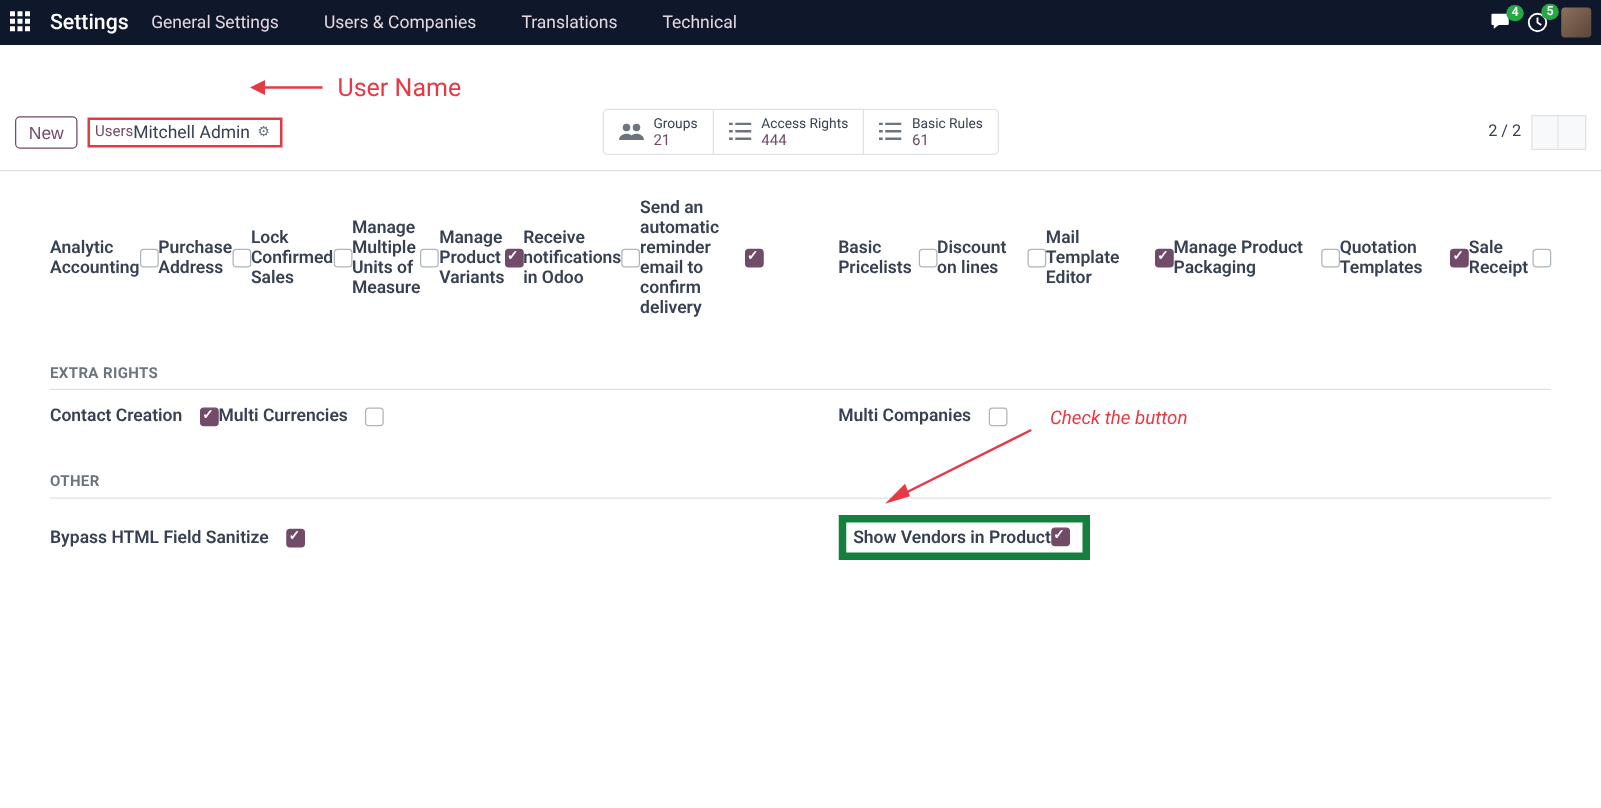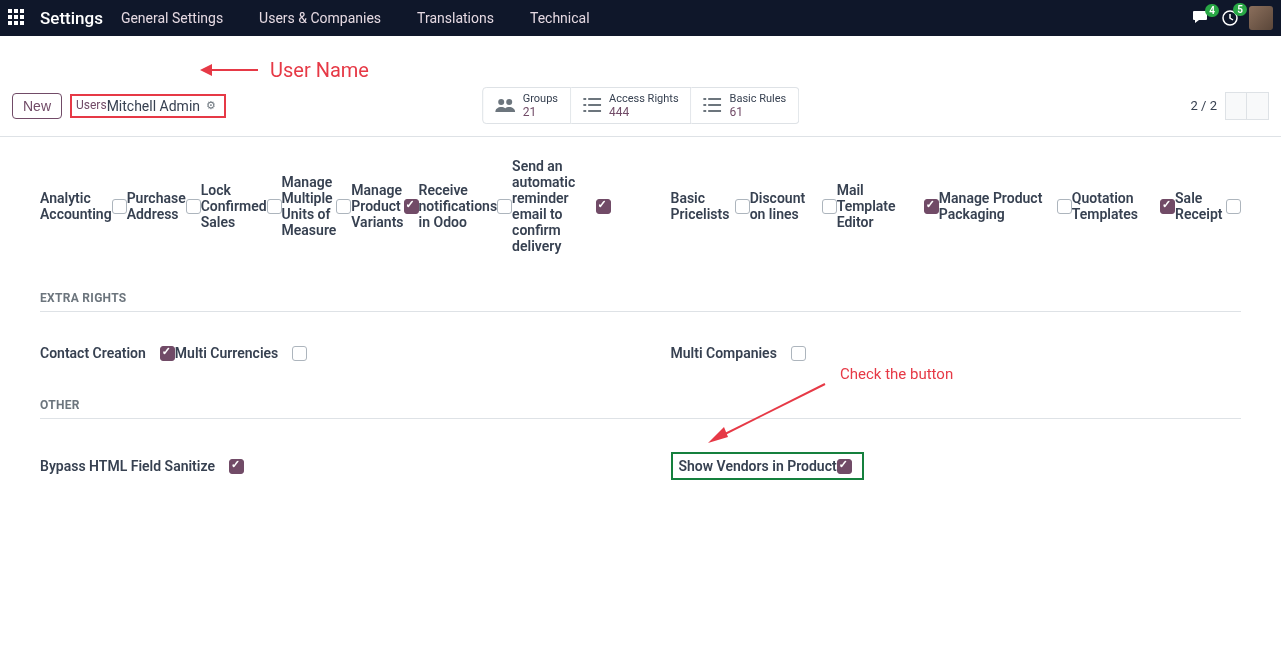--- a/index.html
+++ b/index.html
@@ -43,27 +43,27 @@
 
 .content { padding: 12px 40px 40px 40px; }
 .form-grid { display: grid; grid-template-columns: 1fr 1fr; column-gap: 60px; }
 .col { display: flex; flex-direction: row; }
 .field-row { display: flex; align-items: center; justify-content: space-between; padding: 9px 0; max-width: 560px; }
 .field-row label { font-weight: 600; font-size: 14px; color: #374151; }
 .chk { width: 15px; height: 15px; border: 1.5px solid #adb5bd; border-radius: 3px; background: #fff; cursor: pointer; position: relative; flex-shrink: 0; }
 .chk.checked { background: #714B67; border-color: #714B67; }
 .chk.checked::after { content: "✓"; color: #fff; font-size: 11px; position: absolute; top: -2px; left: 1px; font-weight: bold; }
 
-.section-title { font-size: 12px; font-weight: 700; color: #6c757d; letter-spacing: 0.3px; margin-top: 28px; padding-bottom: 6px; border-bottom: 1px solid #dee2e6; margin-bottom: 24px; }
+.section-title { font-size: 12px; font-weight: 700; color: #6c757d; letter-spacing: 0.3px; margin-top: 28px; padding-bottom: 6px; border-bottom: 1px solid #dee2e6; margin-bottom: 4px; }
 .inline-row { display: flex; align-items: center; gap: 14px; padding: 9px 0; }
 .inline-row label { font-weight: 600; font-size: 14px; }
 
-.redbox { border: 2px solid #15803d; padding: 4px 10px 4px 6px; display: inline-flex; align-items: center; }
-
-.annot2 { position: absolute; color: #e63946; font-size: 15px; pointer-events: none; }
+.redbox { border: 6px solid #15803d; padding: 4px 10px 4px 6px; display: inline-flex; }
+
+.annot2 { position: absolute; color: #e63946; font-size: 15px; pointer-events: none; font-style: italic; }
 
 svg { display: block; }
 </style>
 </head>
 <body>
 
 <div class="topbar">
   <div class="apps-icon">
       <span></span>
       <span></span>

